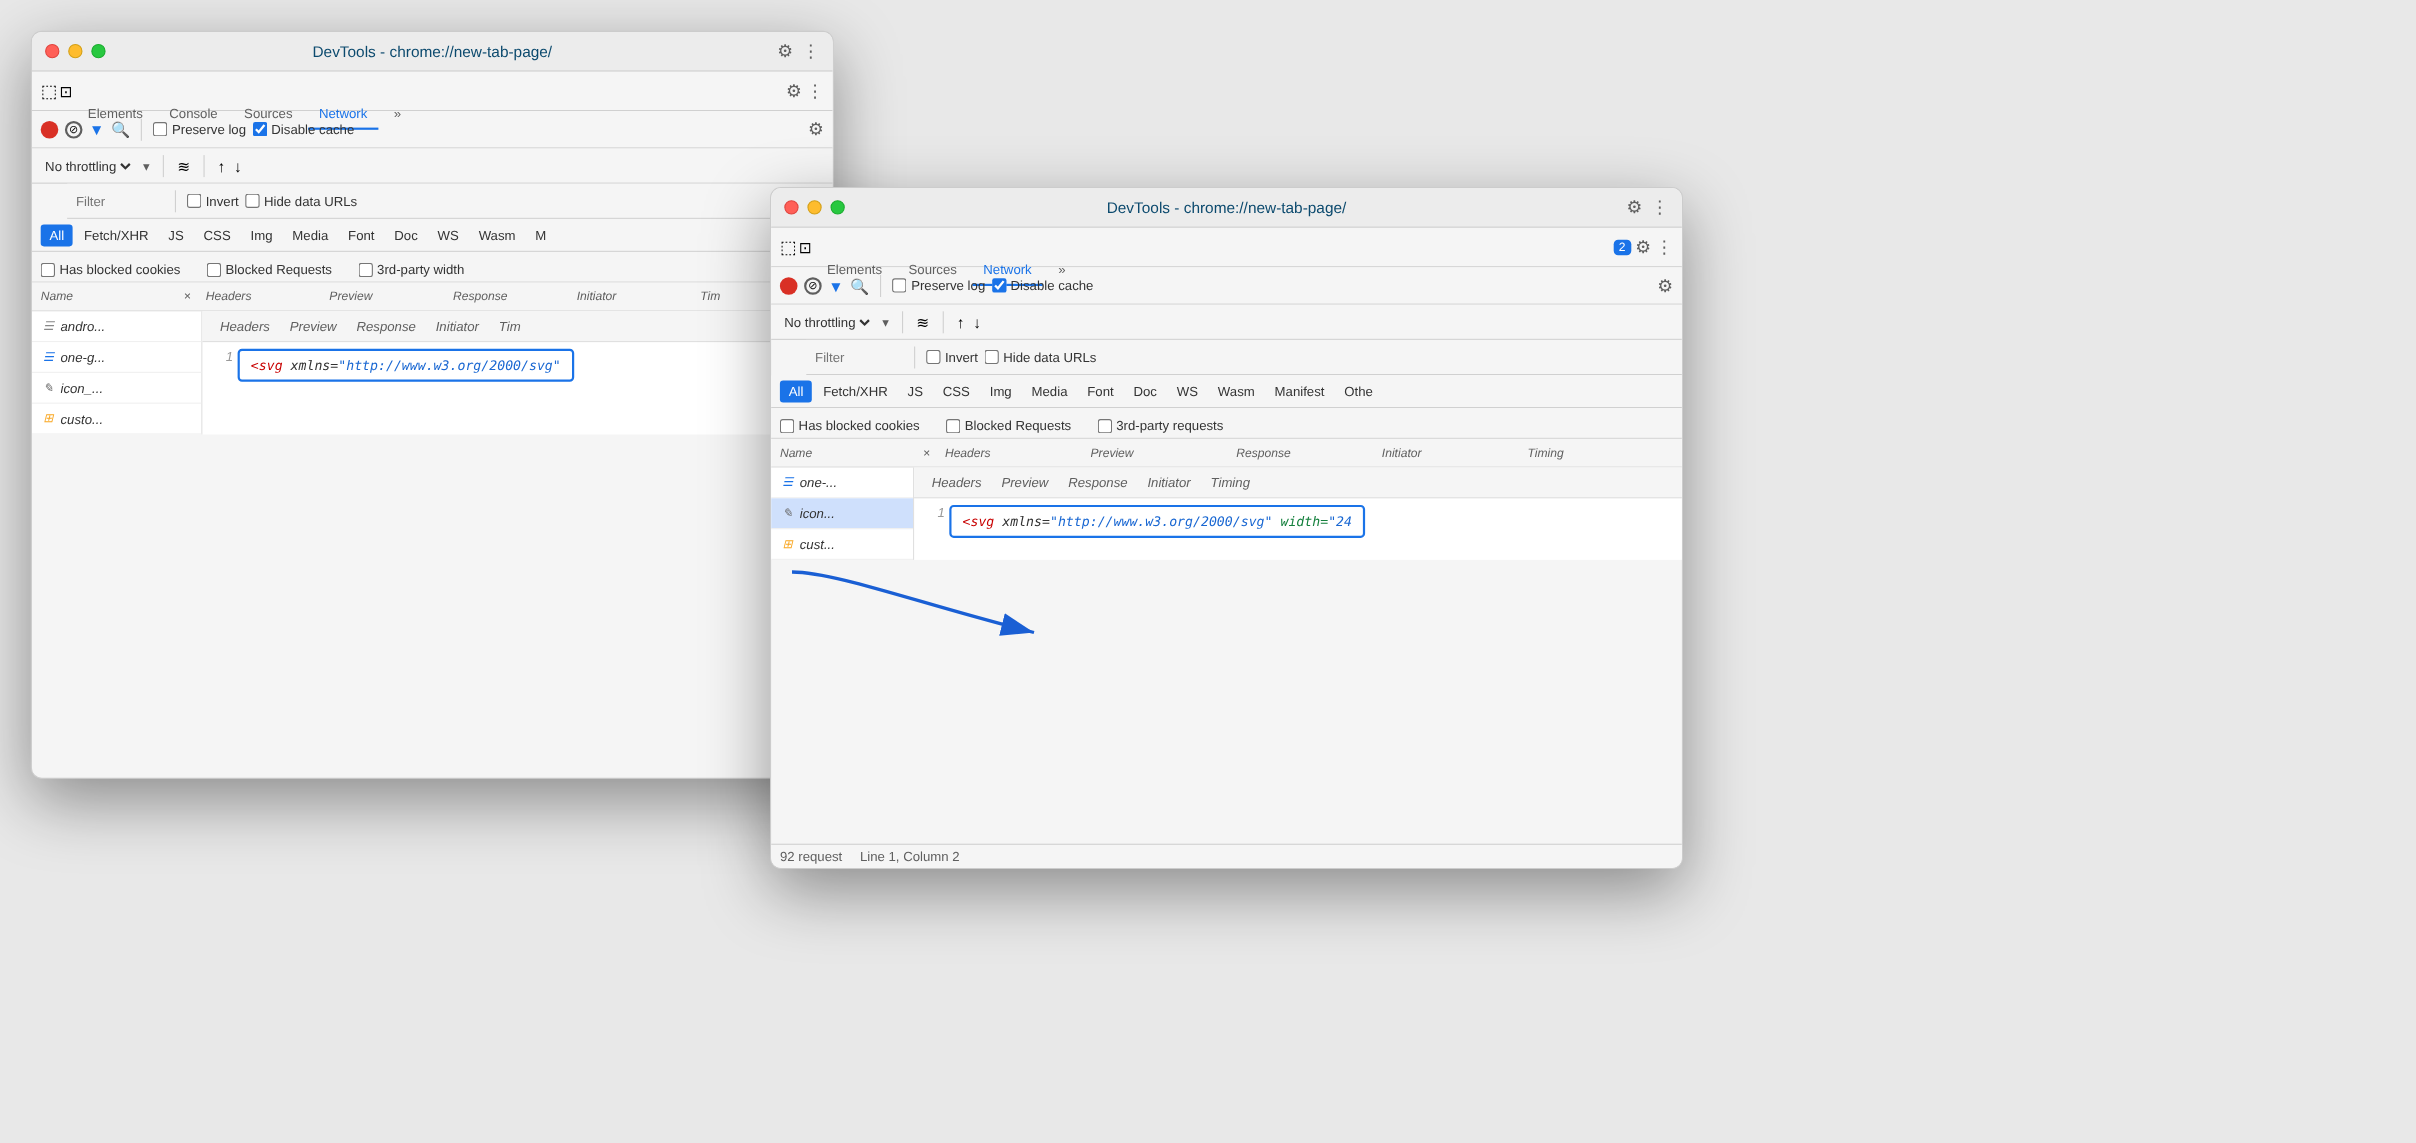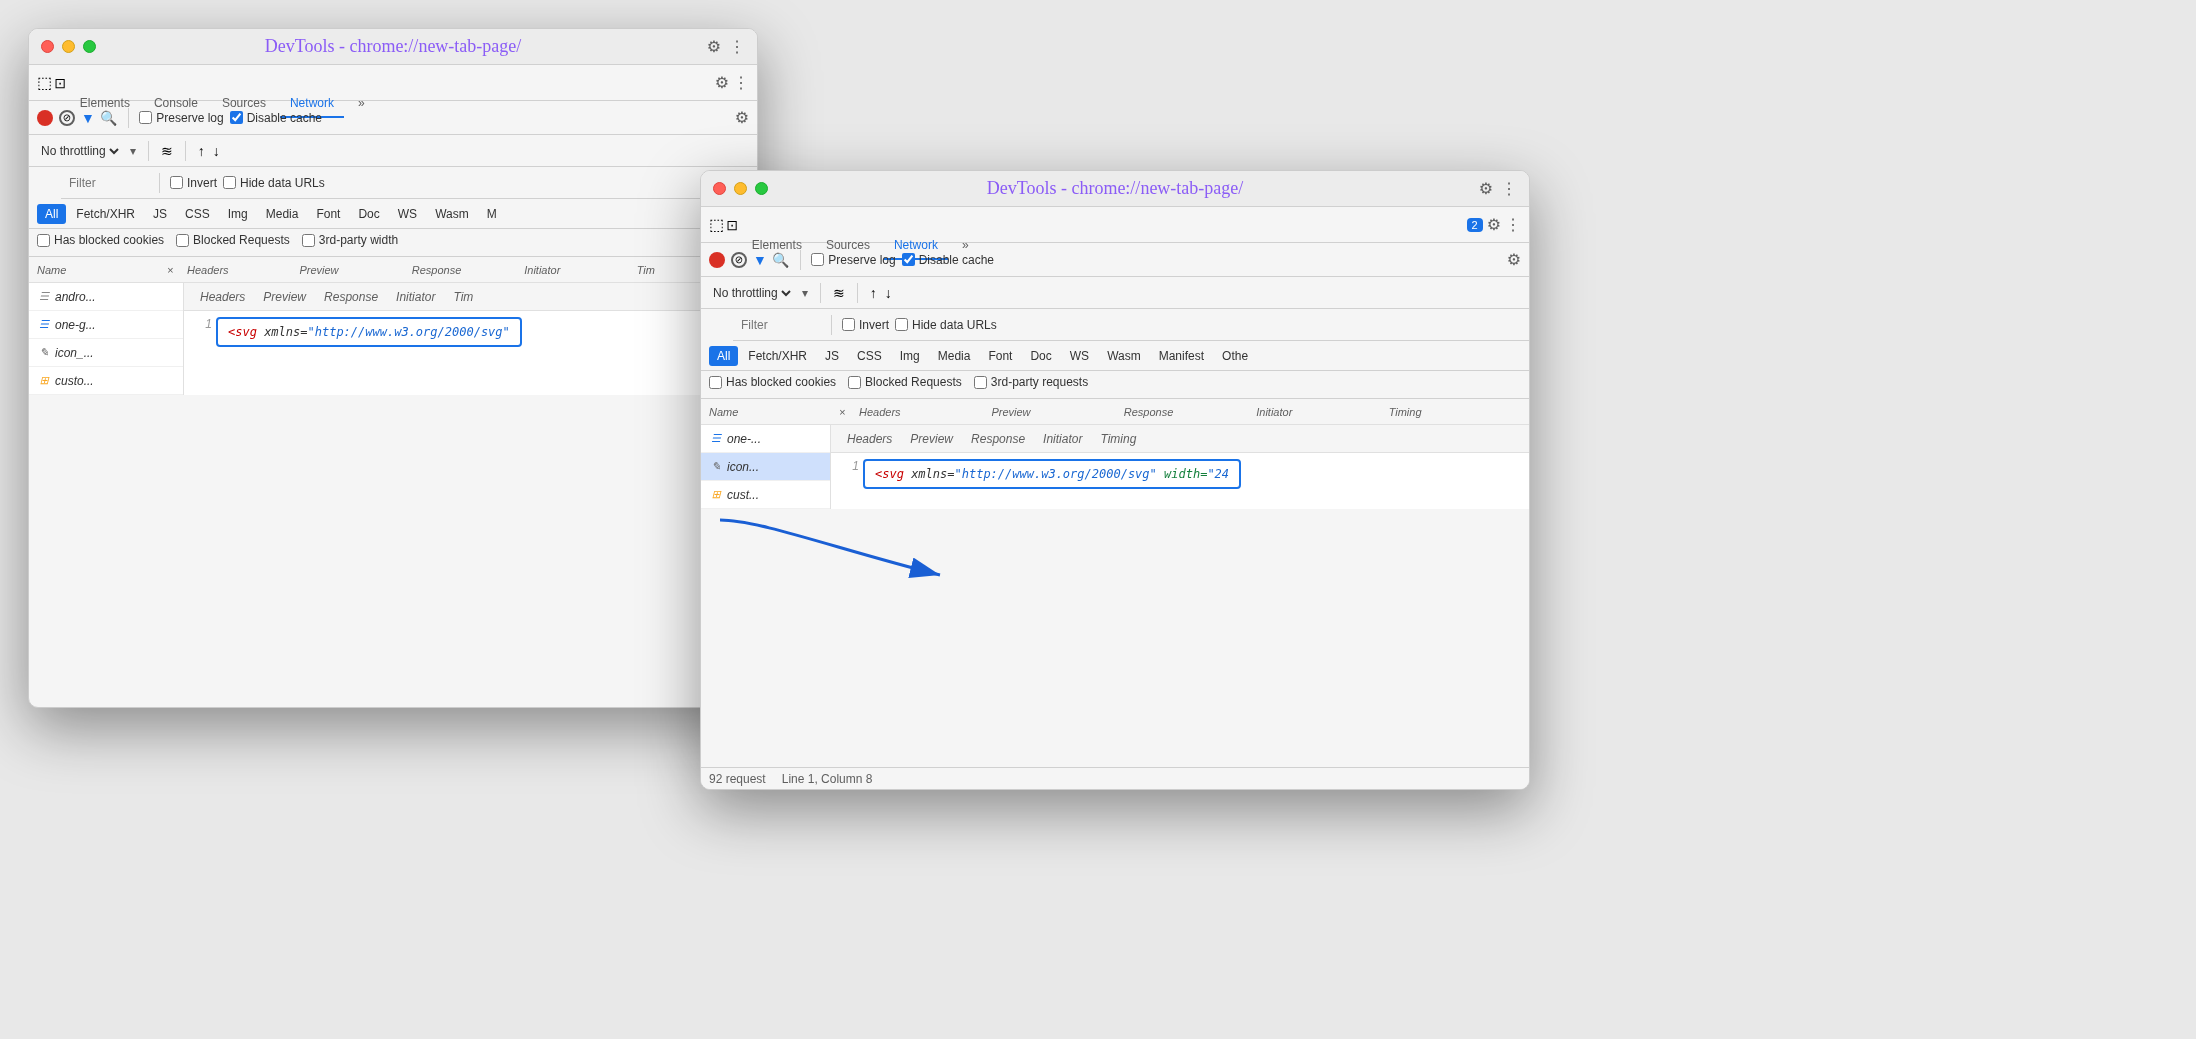--- a/index.html
+++ b/index.html
@@ -40,24 +40,23 @@
     }
 
     .btn-close { width: 13px; height: 13px; border-radius: 50%; background: #ff5f57; border: 1px solid #e0443e; }
     .btn-min { width: 13px; height: 13px; border-radius: 50%; background: #febc2e; border: 1px solid #d4a017; }
     .btn-max { width: 13px; height: 13px; border-radius: 50%; background: #28c840; border: 1px solid #1aad2e; }
 
     .window-title {
       position: absolute;
       left: 50%;
       transform: translateX(-50%);
-      font-size: 18px;
+      font-size: 14px;
       font-weight: 500;
-      color: #8b5cf6;
-      font-family: Liberation Serif, serif;
+      color: #0c4a6e;
     }
 
     
     .devtools-toolbar {
       background: #f5f5f5;
       border-bottom: 1px solid #d0d0d0;
       display: flex;
       align-items: center;
       padding: 0 8px;
       height: 36px;
@@ -188,24 +187,24 @@
       background: #1a73e8;
       color: #fff;
       border-radius: 3px;
     }
 
     
     .checkbox-row {
       background: #f5f5f5;
       border-bottom: 1px solid #d0d0d0;
       display: flex;
-      align-items: flex-start;
+      align-items: flex-end;
       padding: 4px 8px;
       height: 28px;
-      gap: 12px;
+      gap: 24px;
     }
 
     
     .network-table {
       background: #fff;
       width: 100%;
       font-style: italic;
     }
 
     .table-header {
@@ -711,21 +710,21 @@
             <span style="color:#333;"> xmlns=</span><span style="color:#1967d2;">"http://www.w3.org/2000/svg"</span>
             <span style="color:#15803d;"> width=</span><span style="color:#1967d2;">"24</span>
           </div>
         </div>
       </div>
     </div>
   </div>
 
   <div class="status-bar" style="position:absolute;bottom:0;left:0;right:0;">
     <span>92 request</span>
-    <span>Line 1, Column 8</span>
+    <span>Line 1, Column 2</span>
   </div>
 </div>
 
 <svg class="arrow" style="position:absolute; left:0; top:0; width:2196px; height:1039px; pointer-events:none;">
 
   <defs>
     <marker id="arrowhead" markerWidth="10" markerHeight="7" refX="10" refY="3.5" orient="auto">
       <polygon points="0 0, 10 3.5, 0 7" fill="#1a5fd4"></polygon>
     </marker>
   </defs>

